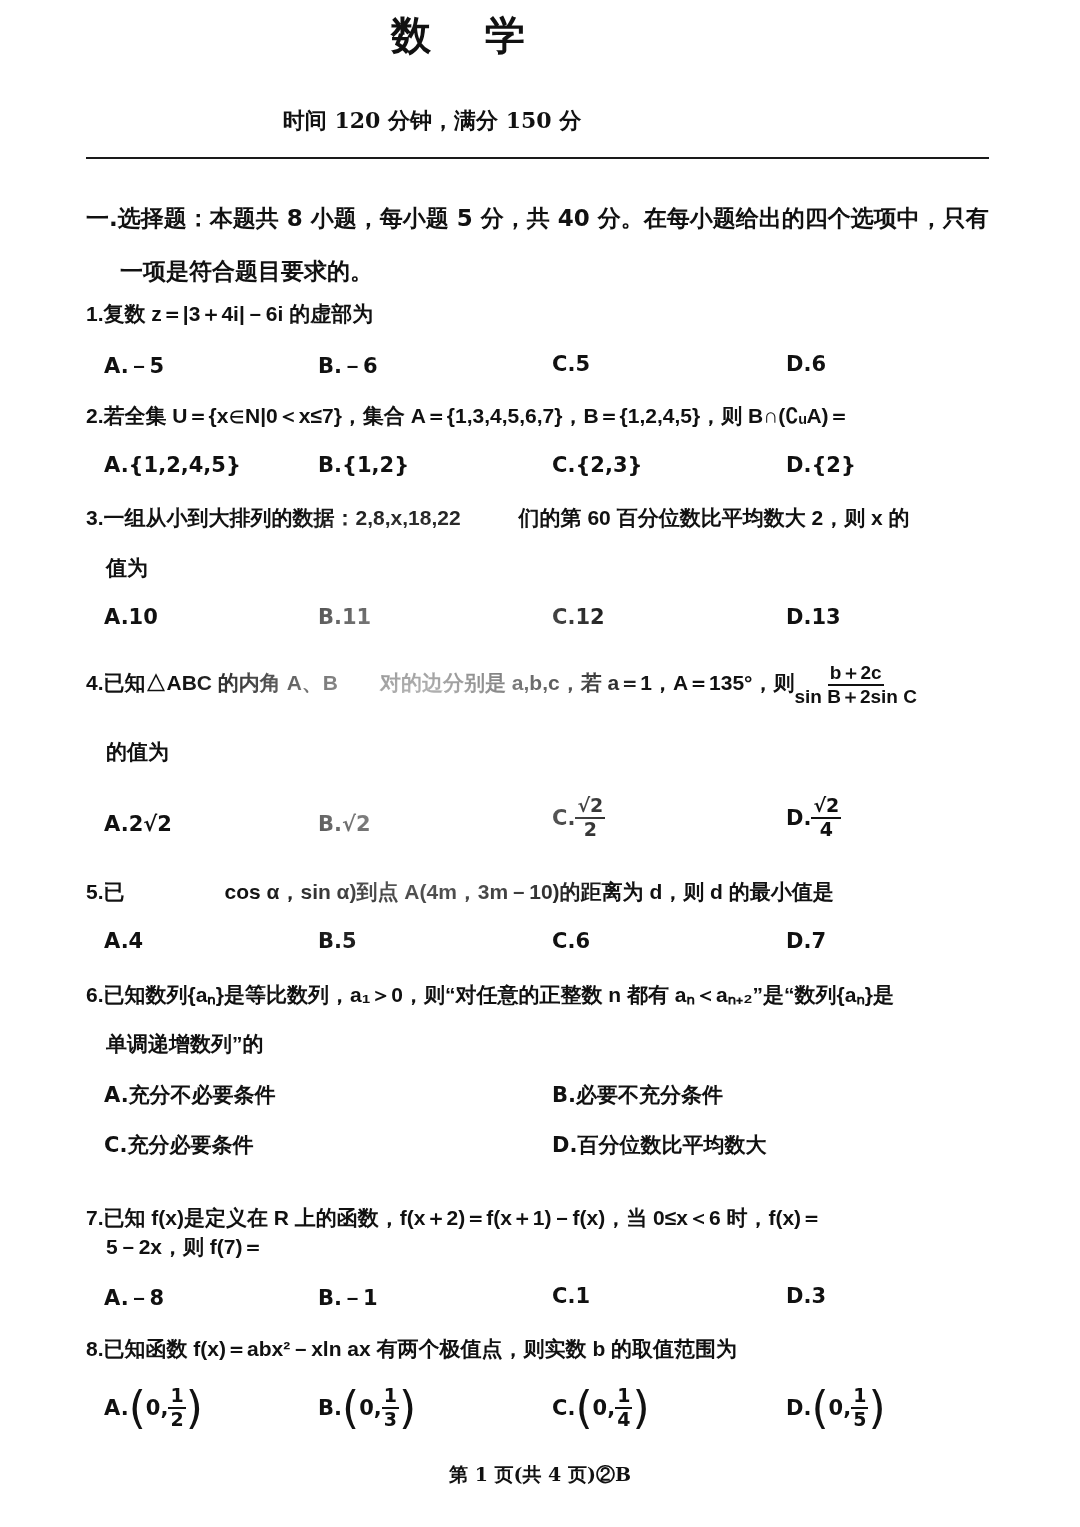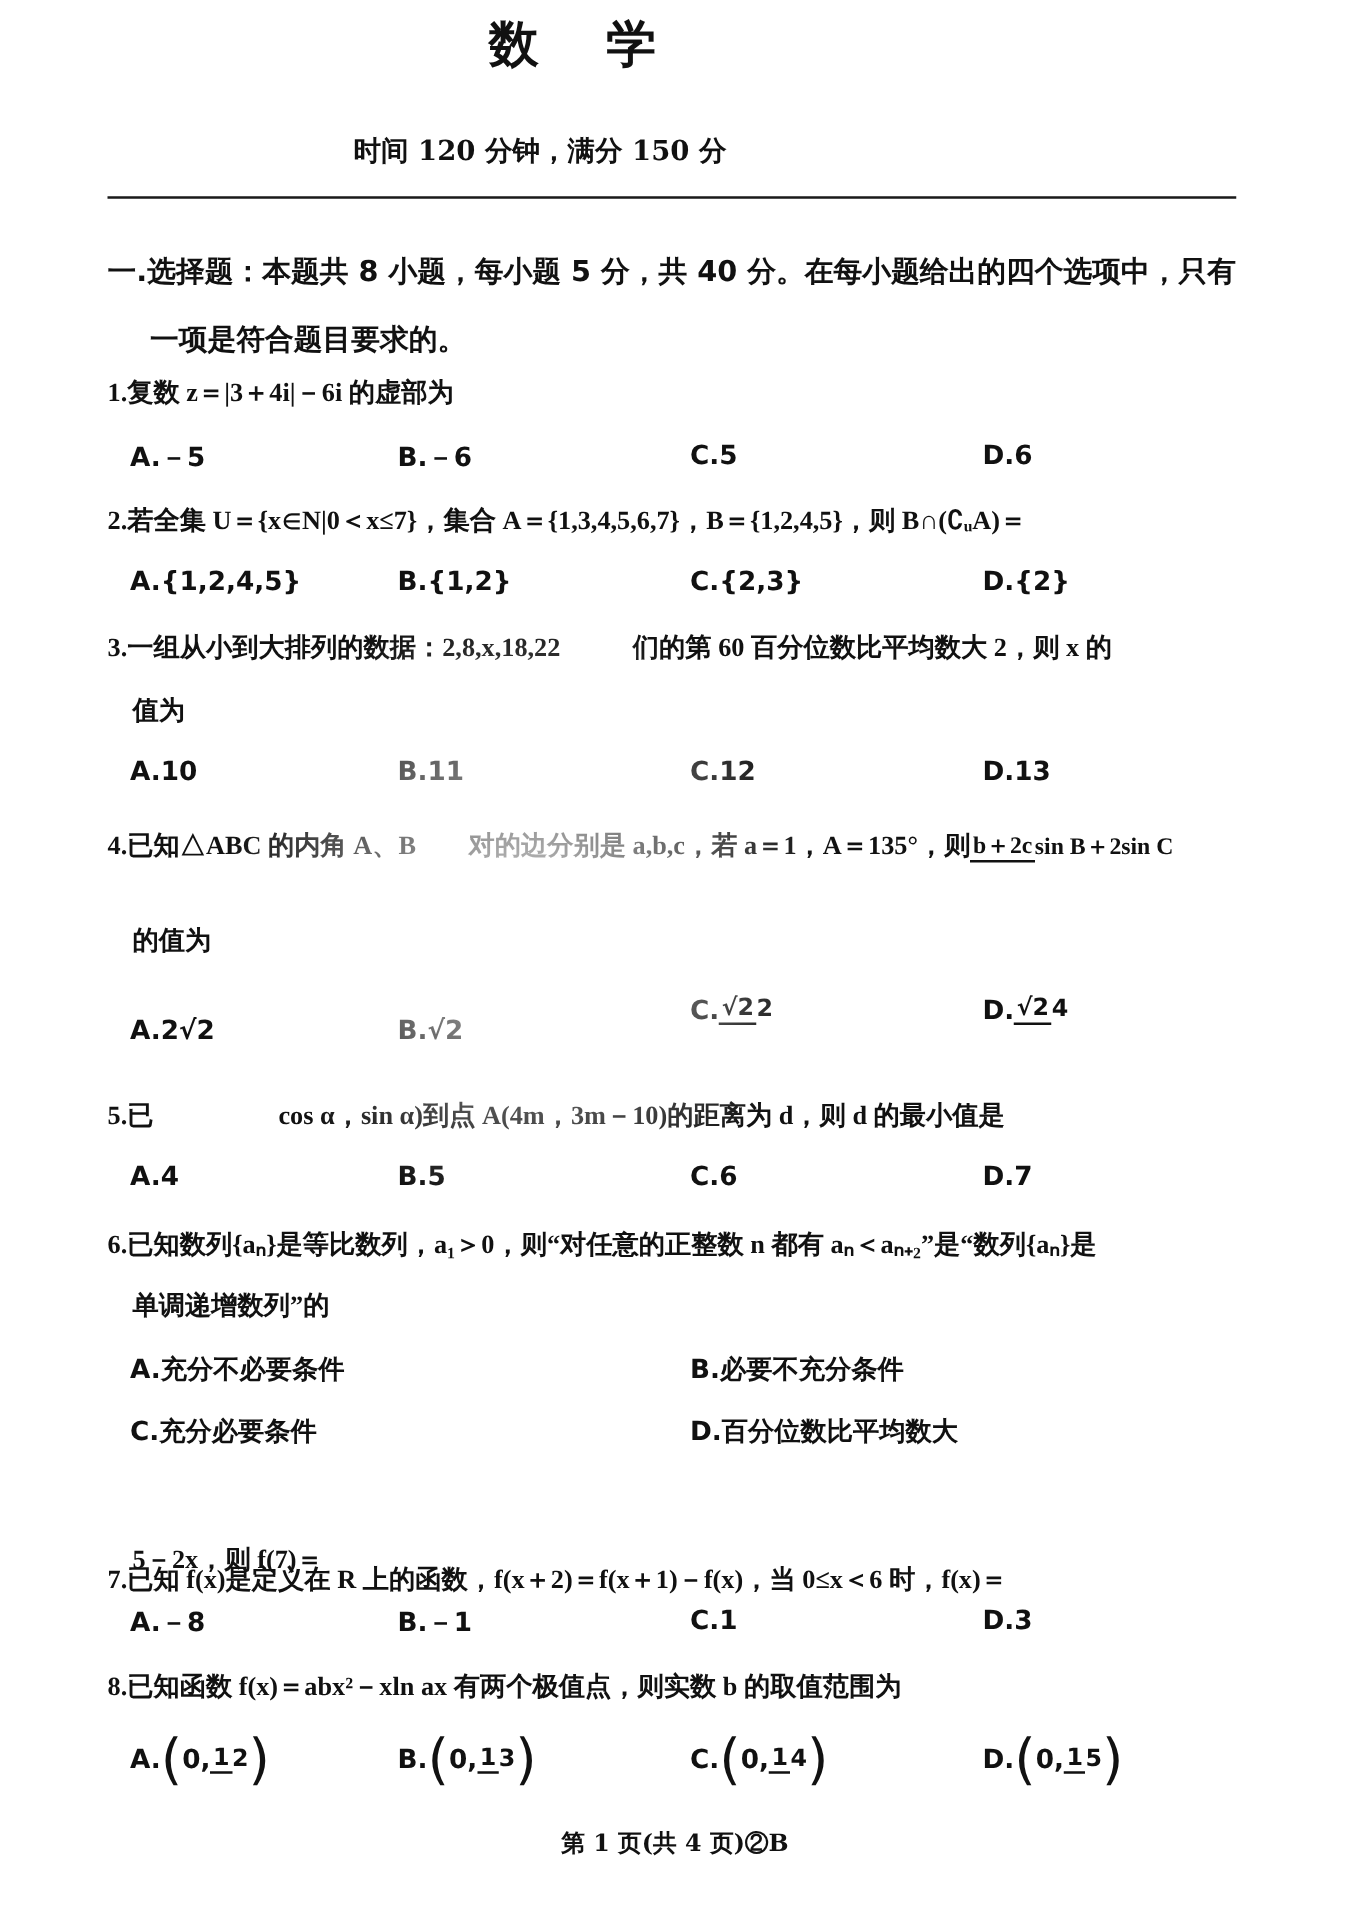--- a/index.html
+++ b/index.html
@@ -19,28 +19,28 @@
     font-size:22px; font-weight:bold;
   }
   .rule { left:86px; top:157px; width:903px; height:2px; background:#1a1a1a; }
   .section {
     left:86px; top:192px; width:910px; font-size:23px; font-weight:bold;
     font-family:"DejaVu Sans", sans-serif; line-height:53px;
   }
   .section .line2 { padding-left:34px; display:block;font-family:Liberation Serif, serif; }
   .q {
     left:86px; width:910px; font-size:21px; font-weight:bold;
-    font-family:Liberation Serif, serif;
+    font-family:Liberation Sans, sans-serif;
   }
   .cont { padding-left:20px; }
   .opt {
     font-size:21px; font-weight:bold; font-family:"DejaVu Sans", sans-serif;
   }
   .frac {
-    display:inline-flex; flex-direction:row; align-items:center;
+    display:inline-flex; flex-direction:column; align-items:center;
     vertical-align:middle; font-size:19px; line-height:1.15;
   }
   .frac .num { border-bottom:2px solid #111; padding:0 2px; }
   .big-paren { font-size:44px; font-weight:normal; vertical-align:middle; }
   .footer {
     left:0; width:1080px; top:1462px; text-align:center; font-size:19px; font-weight:bold;
   }
   .watermark {
     left:180px; top:480px; width:480px; height:500px;
     background:radial-gradient(ellipse at center, rgba(255,255,255,0.8) 0%, rgba(255,255,255,0) 70%);
@@ -112,21 +112,21 @@
 
 <div class="abs q" style="top:980px">
   <span>6.</span><span>已知数列{aₙ}是等比数列，a₁＞0，则“对任意的正整数 n 都有 aₙ＜aₙ₊₂”是“数列{aₙ}是</span>
 </div>
 <div class="abs q cont" style="top:1030px">单调递增数列”的</div>
 <div class="abs opt" style="left:104px;top:1081px">A.充分不必要条件</div>
 <div class="abs opt" style="left:552px;top:1081px">B.必要不充分条件</div>
 <div class="abs opt" style="left:104px;top:1131px">C.充分必要条件</div>
 <div class="abs opt" style="left:552px;top:1131px">D.百分位数比平均数大</div>
 
-<div class="abs q" style="top:1249px">
+<div class="abs q" style="top:1204px">
   <span>7.</span><span>已知 f(x)是定义在 R 上的函数，f(x＋2)＝f(x＋1)－f(x)，当 0≤x＜6 时，f(x)＝</span>
 </div>
 <div class="abs q cont" style="top:1233px">5－2x，则 f(7)＝</div>
 <div class="abs opt" style="left:104px;top:1284px">A.－8</div>
 <div class="abs opt" style="left:318px;top:1284px">B.－1</div>
 <div class="abs opt" style="left:552px;top:1284px">C.1</div>
 <div class="abs opt" style="left:786px;top:1284px">D.3</div>
 
 <div class="abs q" style="top:1335px">
   <span>8.</span><span>已知函数 f(x)＝abx²－xln ax 有两个极值点，则实数 b 的取值范围为</span>

